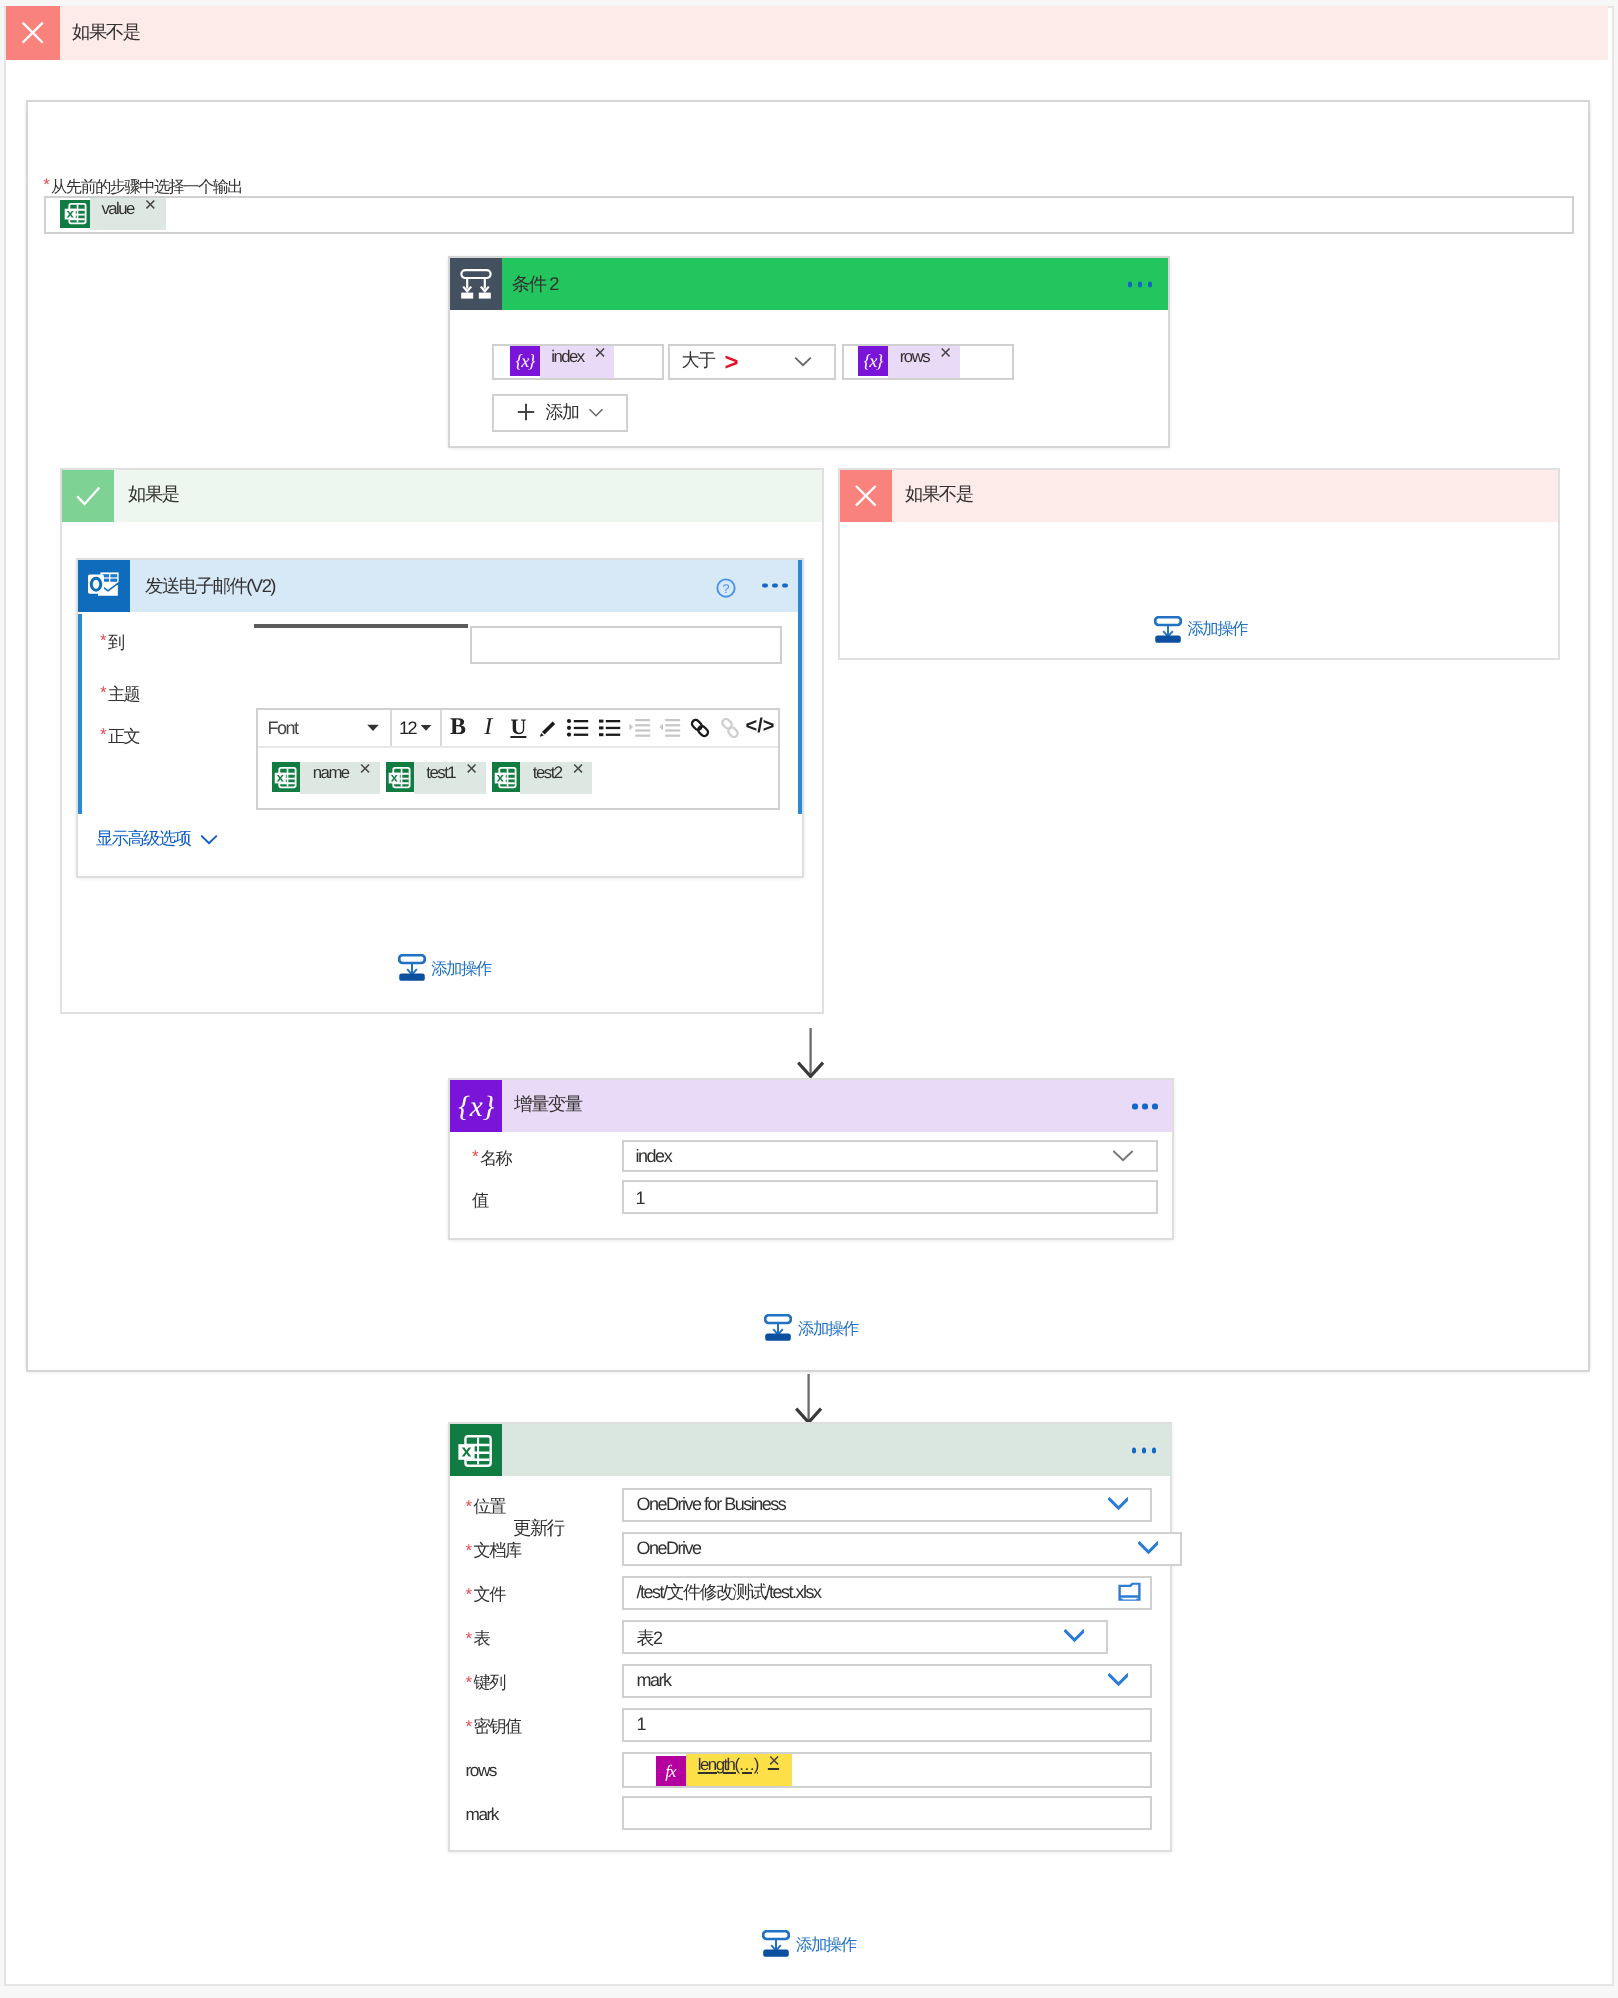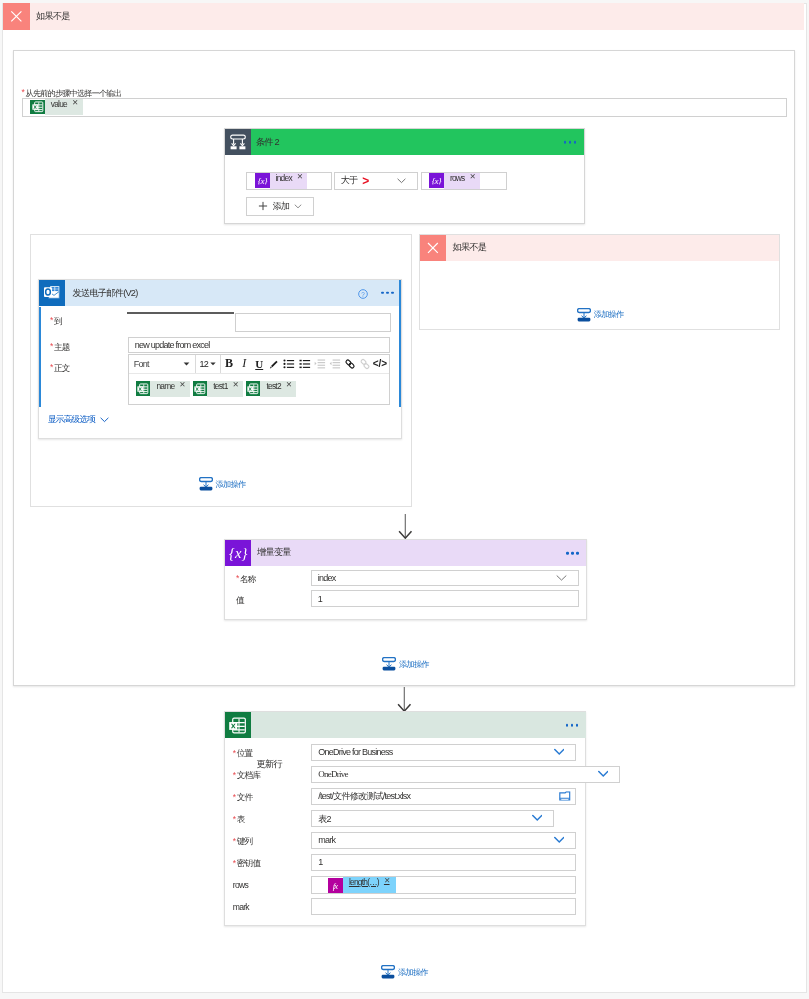--- a/index.html
+++ b/index.html
@@ -29,21 +29,21 @@
   .token .tic{width:14.6px;height:14.6px;display:flex;align-items:center;justify-content:center;}
   .token .tlabel{display:inline-flex;align-items:flex-start;height:16px;padding:0 5px 0 6px;
                  font-size:8.4px;color:#323130;}
   .token .tx{margin-left:5px;font-size:7.6px;color:#444;line-height:1;}
   .tok-green .tic{background:#107c41;}
   .tok-green .tlabel{background:#dde8e2;}
   .tok-purple .tic{background:#7a14d8;}
   .tok-purple .tlabel{background:#e9daf7;}
   .tok-pink .tic{background:#b4009e;}
   .tok-pink .tlabel{padding-right:6px;}
-  .tok-pink .tlabel{background:#7dd3fc;}
+  .tok-pink .tlabel{background:#fde047;}
 
   .addaction{position:absolute;display:flex;align-items:center;gap:3px;
              font-size:8.2px;color:#2272c4;cursor:pointer;}
   .addaction svg{display:block;}
   .tbtn{display:flex;align-items:center;justify-content:center;width:15.1px;height:18px;
         font-size:11px;color:#222;letter-spacing:0;}
   .tbtn svg{display:block;}
 </style>
 </head>
 <body>
@@ -146,20 +146,28 @@
           <path d="M5 0.9 V9.1 M0.9 5 H9.1" stroke="#444" stroke-width="1" fill="none"></path>
           </svg>
         <span style="font-size:9px;">添加</span>
         <svg width="8" height="5" viewBox="0 0 9 6">
           <path d="M0.6 0.8 L4.5 4.6 L8.4 0.8" fill="none" stroke="#666" stroke-width="0.9"></path>
           </svg>
       </div>
     </div>
 
     <div class="abs" style="left:16px;top:182.5px;width:381.5px;height:273px;background:#fff;border:1px solid #e0e0e0;">
+      <div class="abs" style="left:0;top:0;width:379.5px;height:26.3px;background:#edf6ef;display:flex;align-items:center;">
+        <div class="abs" style="left:0;top:0;width:26.3px;height:26.3px;background:#7ed294;">
+          <svg width="26" height="26" viewBox="0 0 26 26">
+            <path d="M7.6 13.2 L11.3 17.0 L18.7 8.8" fill="none" stroke="#fff" stroke-width="1.15"></path>
+            </svg>
+        </div>
+        <span style="margin-left:33px;font-size:9.2px;color:#323130;">如果是</span>
+      </div>
 
       <div style="position:absolute;left:7px;top:44px;width:364px;height:160px;background:#fff;
                   border:1px solid #dedede;box-shadow:0 0.6px 1.8px rgba(0,0,0,.10);box-sizing:border-box;">
         <div style="position:absolute;left:0;top:0;width:362px;height:26.3px;background:#d7e8f7;">
           <div style="position:absolute;left:0;top:0;width:26.3px;height:26.3px;background:#0f6cbd;
                       display:flex;align-items:center;justify-content:center;">
             <svg width="20" height="20" viewBox="0 0 20 20">
               <rect x="8.2" y="3.2" width="9.1" height="8.2" fill="#fff"></rect>
               <g fill="#1c7ad4">
                 <rect x="9.1" y="4.1" width="3.4" height="1.6"></rect>
@@ -195,23 +203,20 @@
         <div style="position:absolute;left:11px;top:36px;font-size:8.6px;white-space:nowrap;color:#323130;">
           <span class="req">*</span><span>到</span>
         </div>
         <div style="position:absolute;left:88.2px;top:32.5px;width:107px;height:2px;background:#5c5c5c;"></div>
         <div style="position:absolute;left:195.8px;top:33px;width:156.5px;height:19.8px;
                     border:1px solid #cfcfcf;box-sizing:border-box;background:#fff;"></div>
 
         <div style="position:absolute;left:11px;top:62px;font-size:8.6px;white-space:nowrap;color:#323130;">
           <span class="req">*</span><span>主题</span>
         </div>
-        <div class="fbox" style="position:absolute;left:88.8px;top:57.6px;width:262.7px;height:16.4px;">
-          <span class="val">new update from excel</span>
-        </div>
 
         <div style="position:absolute;left:11px;top:83px;font-size:8.6px;white-space:nowrap;color:#323130;">
           <span class="req">*</span><span>正文</span>
         </div>
         <div style="position:absolute;left:88.8px;top:74px;width:262.7px;height:51px;
                     border:1px solid #d0d0d0;box-sizing:border-box;background:#fff;">
           <div style="position:absolute;left:0;top:0;width:260.7px;height:19.5px;display:flex;align-items:center;
                       border-bottom:1px solid #e8e8e8;box-sizing:border-box;">
             <span style="display:flex;align-items:center;width:67.7px;height:18px;border-right:1px solid #dadada;box-sizing:border-box;">
               <span style="padding-left:5px;font-size:9px;color:#444;">Font</span>
@@ -474,21 +479,21 @@
 
     <div id="update-row-fields">
         <div style="position: absolute; left: 8.3px; top: 36.4px; font-size: 8.6px; white-space: nowrap; color: rgb(50, 49, 48);"><span class="req">*</span><span>位置</span></div>
         <div class="fbox" style="position: absolute; left: 86.8px; top: 32.2px; width: 265px; height: 16.6px;">
           <span class="val">OneDrive for Business</span>
           <svg class="caret" width="10.5" height="7" viewBox="0 0 12 8">
             <path d="M0.9 1.2 L6 6.3 L11.1 1.2" fill="none" stroke="#2b7cd3" stroke-width="1.7" stroke-linecap="square"></path>
           </svg>
         </div>
         <div style="position: absolute; left: 8.3px; top: 58.37px; font-size: 8.6px; white-space: nowrap; color: rgb(50, 49, 48);"><span class="req">*</span><span>文档库</span></div>
-        <div class="fbox" style="position: absolute; left: 86.8px; top: 54.17px; width: 309px; height: 16.6px; font-family: Liberation Serif, serif;">
+        <div class="fbox" style="position: absolute; left: 86.8px; top: 54.17px; width: 280px; height: 16.6px;">
           <span class="val">OneDrive</span>
           <svg class="caret" width="10.5" height="7" viewBox="0 0 12 8">
             <path d="M0.9 1.2 L6 6.3 L11.1 1.2" fill="none" stroke="#2b7cd3" stroke-width="1.7" stroke-linecap="square"></path>
           </svg>
         </div>
         <div style="position: absolute; left: 8.3px; top: 80.34px; font-size: 8.6px; white-space: nowrap; color: rgb(50, 49, 48);"><span class="req">*</span><span>文件</span></div>
         <div class="fbox" style="position: absolute; left: 86.8px; top: 76.14px; width: 265px; height: 16.6px;">
           <span class="val">/test/文件修改测试/test.xlsx</span>
           <svg class="caret" style="right:4.8px;" width="11.5" height="9.5" viewBox="0 0 12 10">
             <path d="M0.8 1.8 H6.4 L7.6 0.6 H11.2 V9.0 H0.8 Z" fill="none" stroke="#2b7cd3" stroke-width="1.25" stroke-linejoin="miter"></path>

